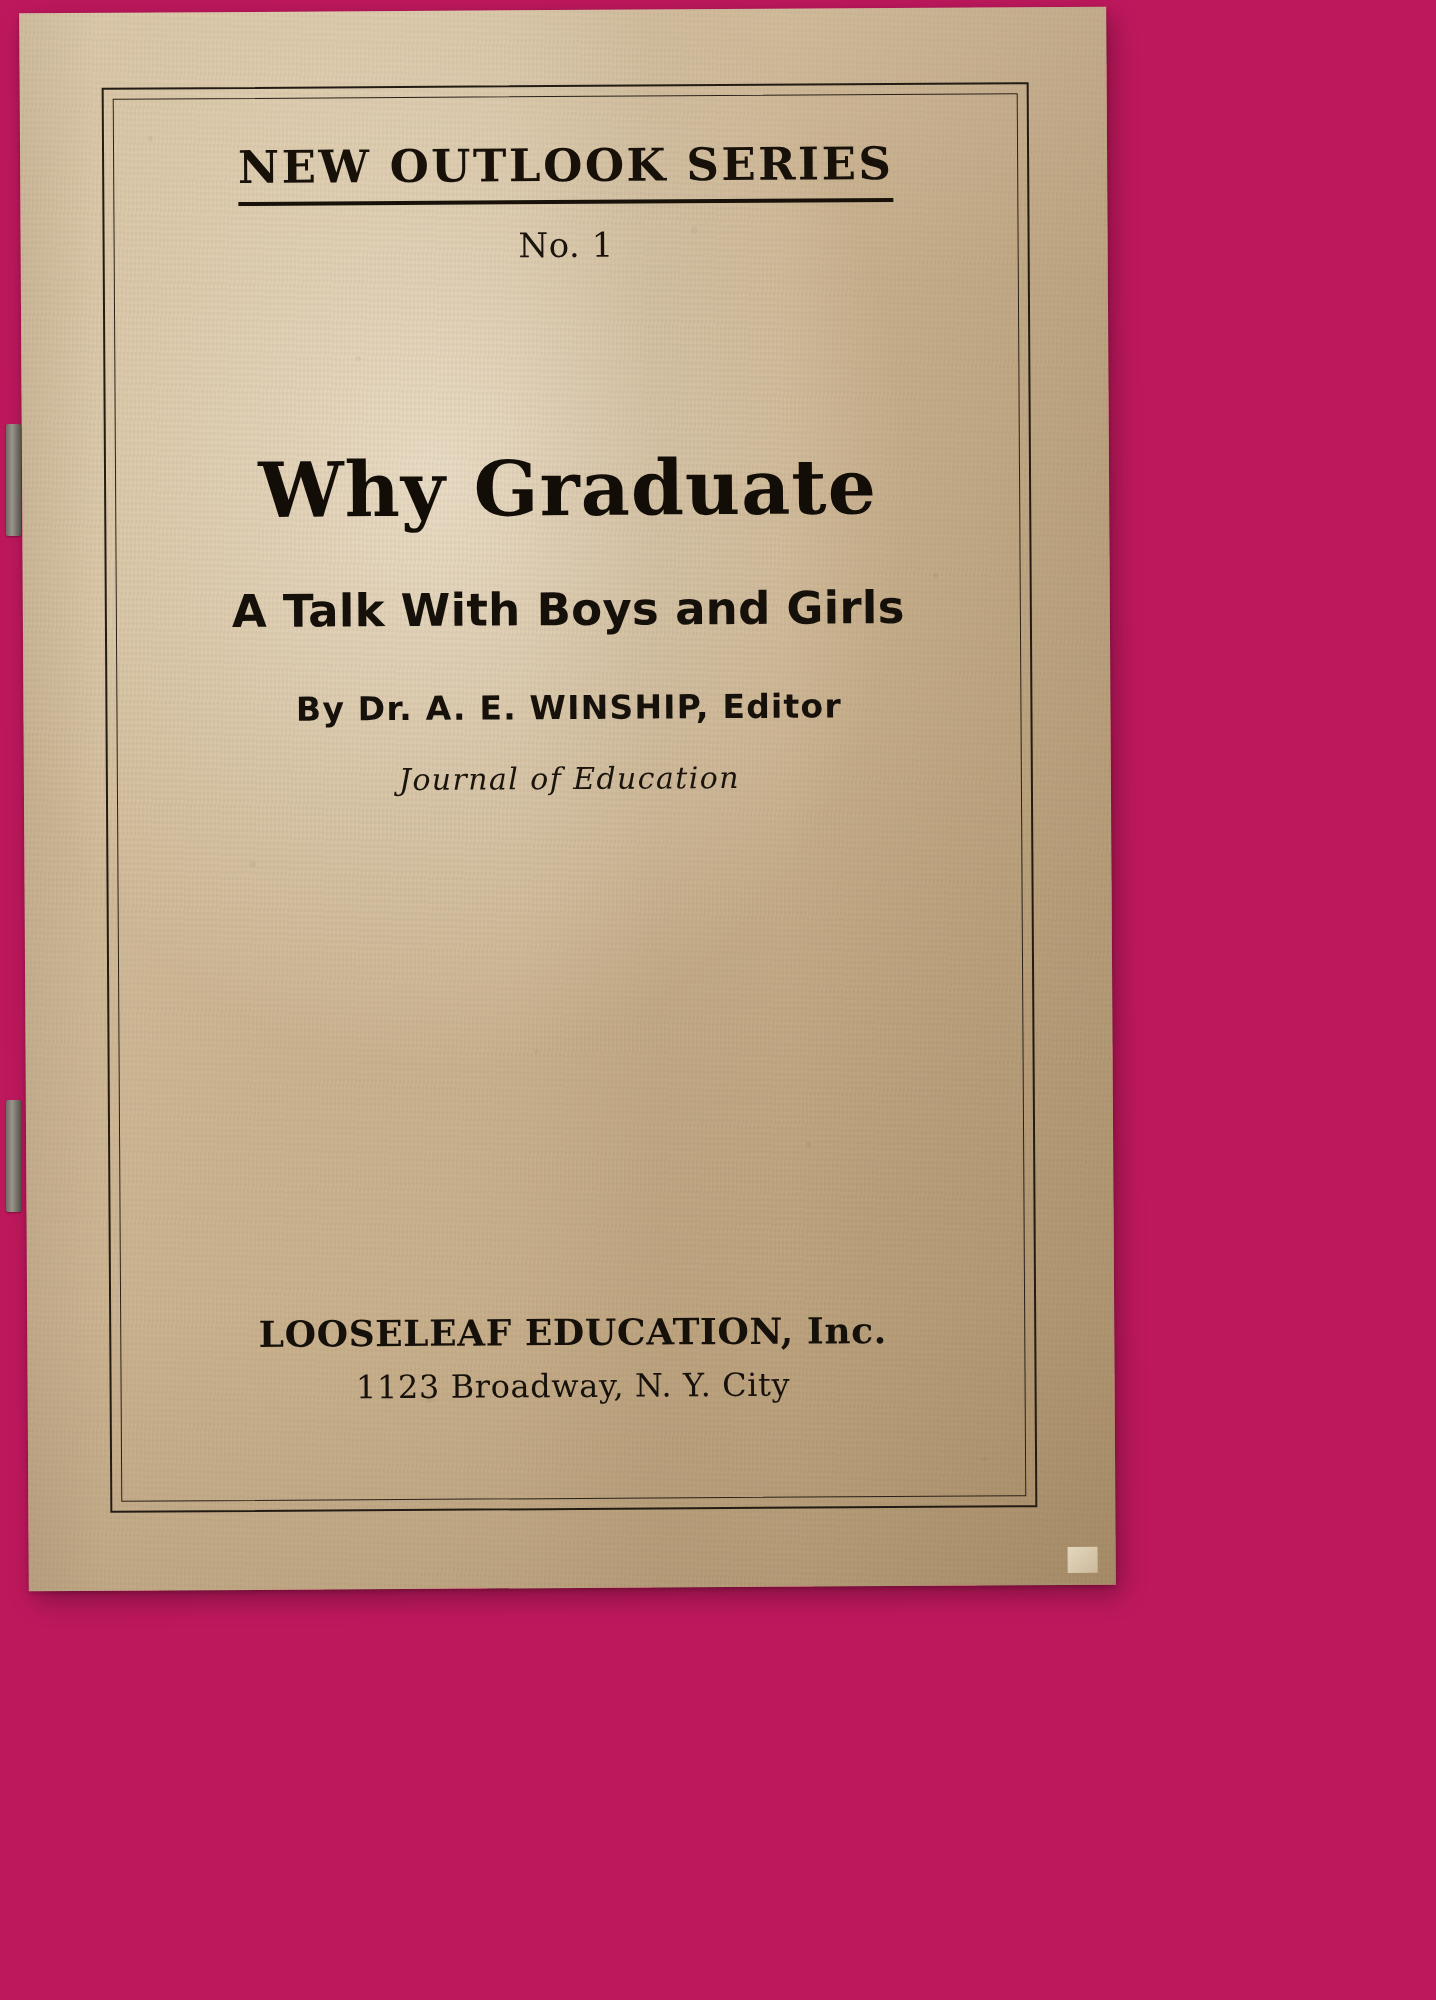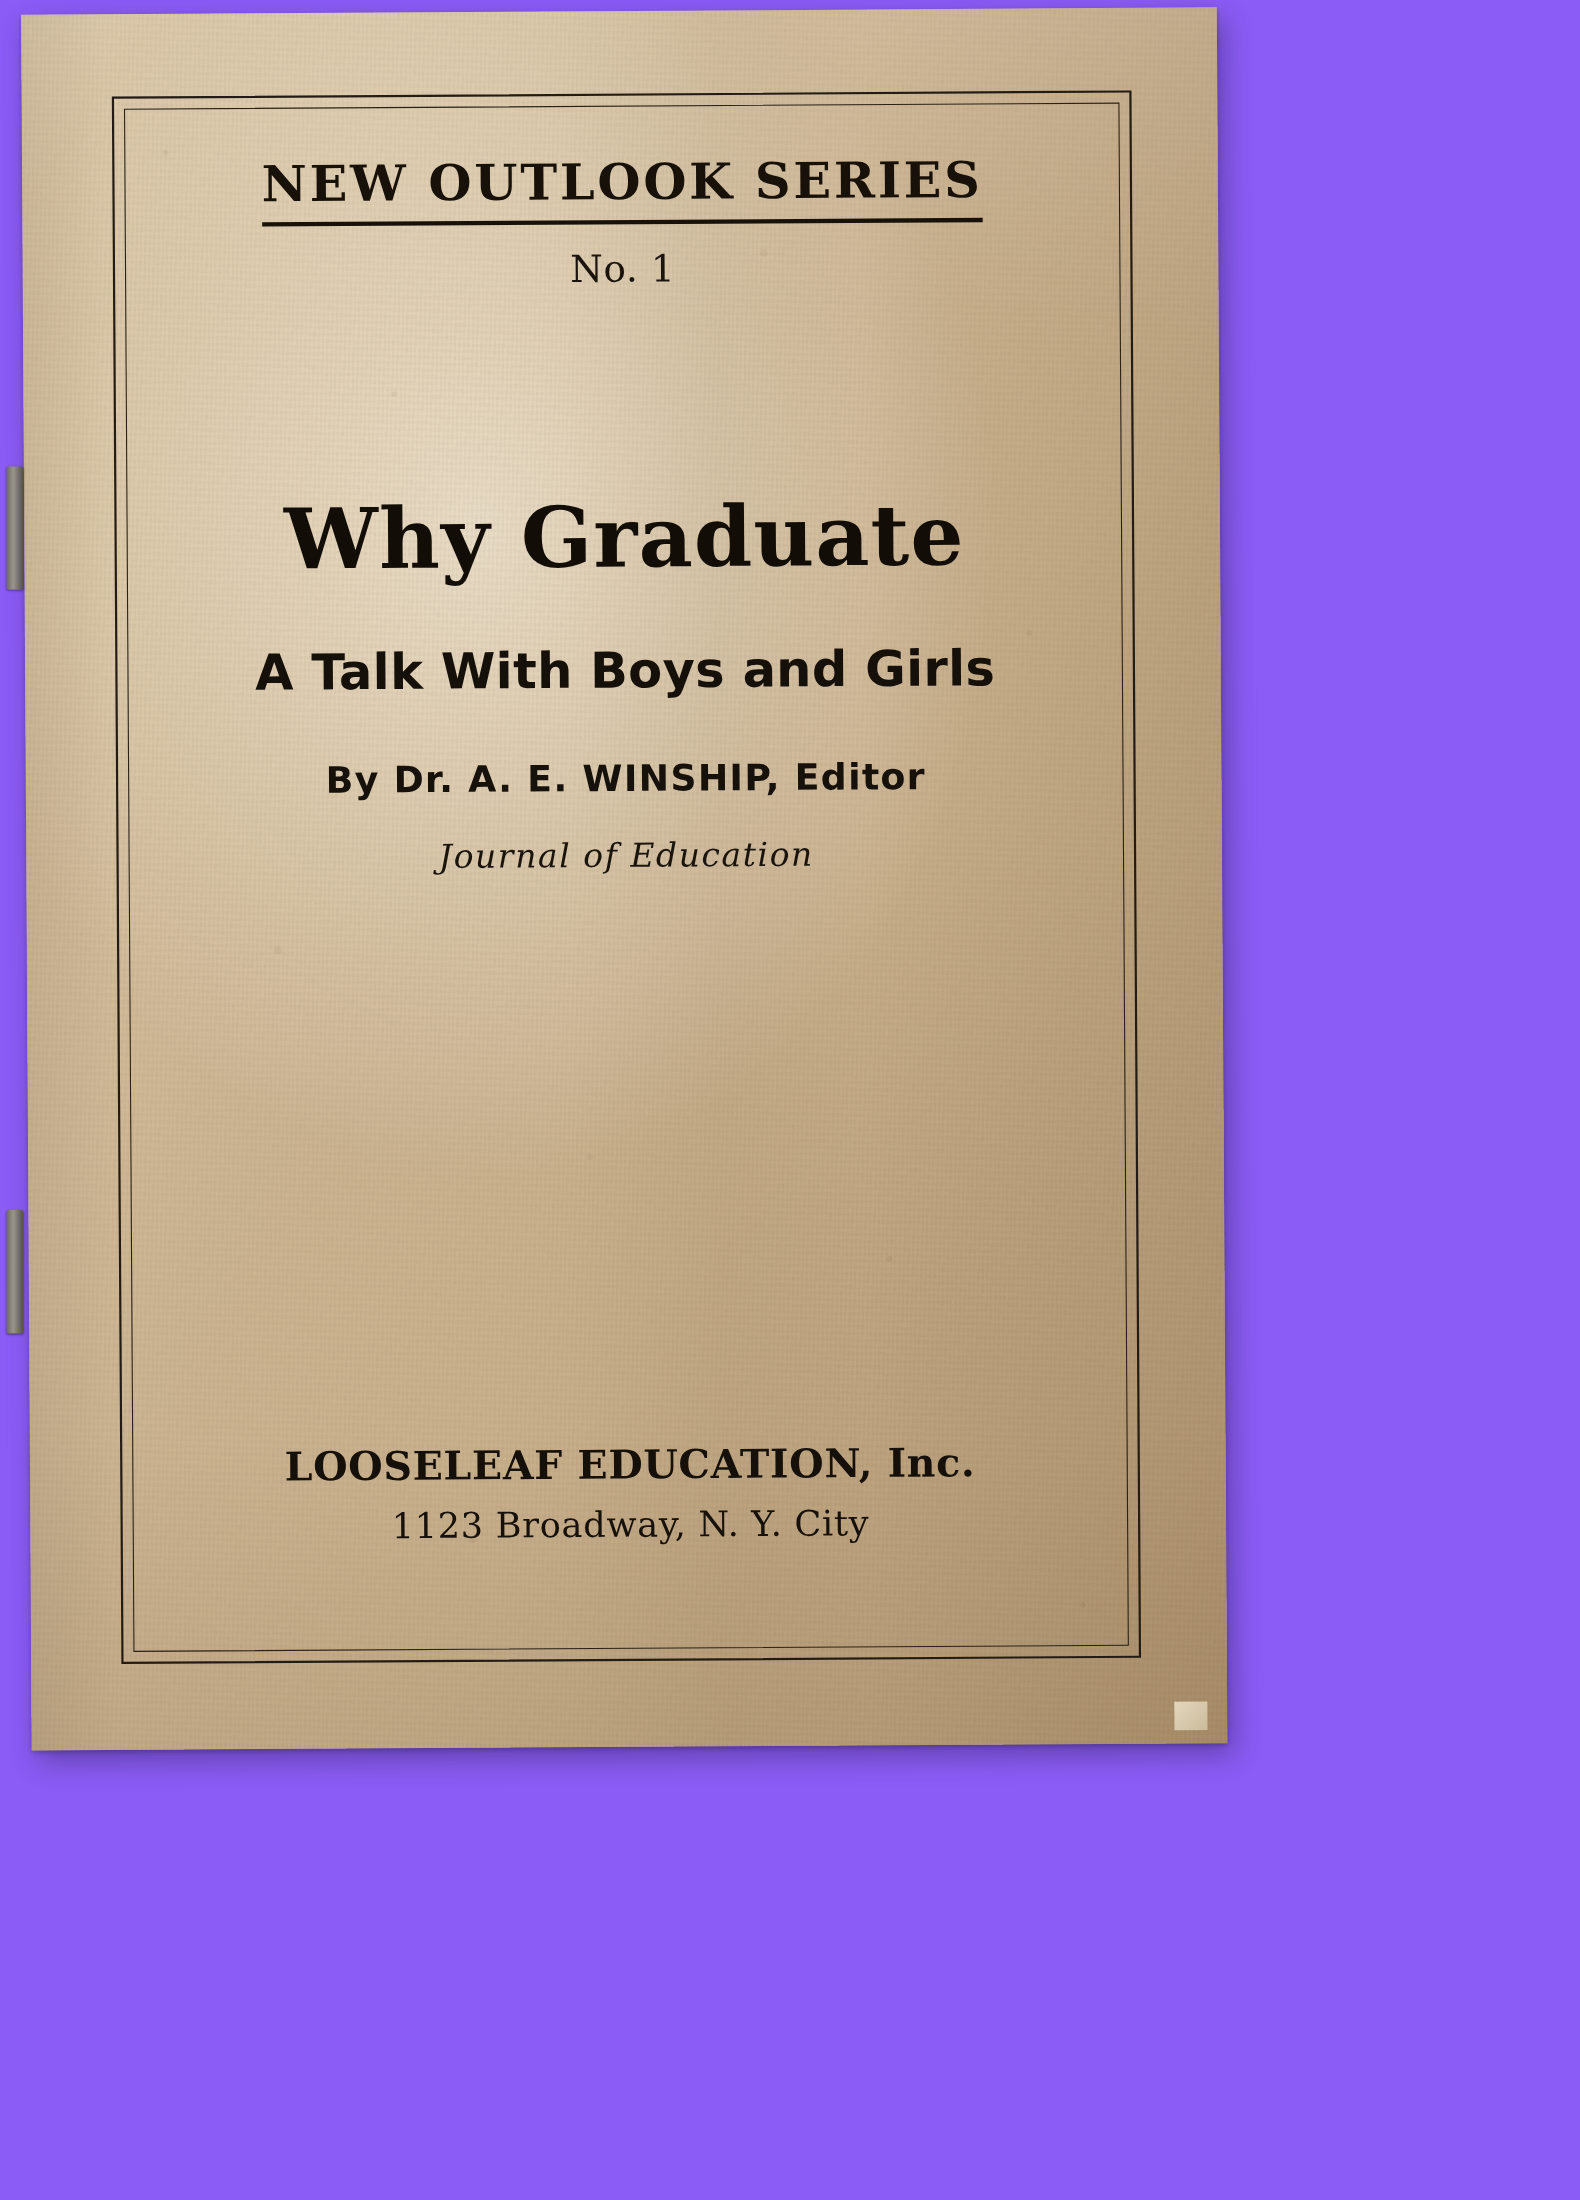--- a/index.html
+++ b/index.html
@@ -12,21 +12,21 @@
     height: 2000px;
     overflow: hidden;
     font-family: "Liberation Serif", serif;
   }
 
   
   #scan {
     position: relative;
     width: 1436px;
     height: 2000px;
-    background: #8b5cf6;
+    background: #be185d;
   }
 
   
   #cover {
     position: absolute;
     left: 24px;
     top: 10px;
     width: 1087px;
     height: 1578px;
     background:

